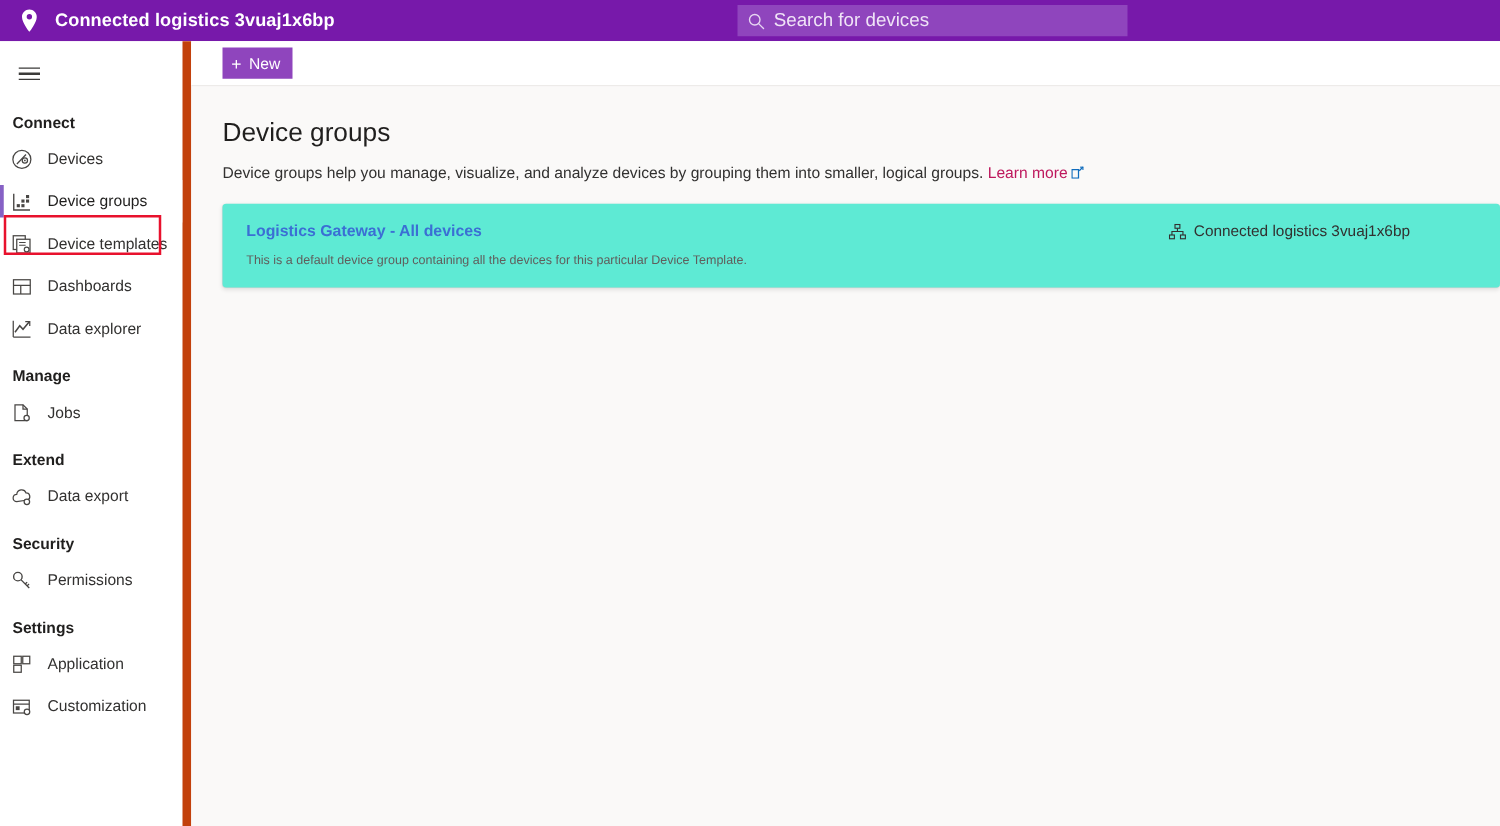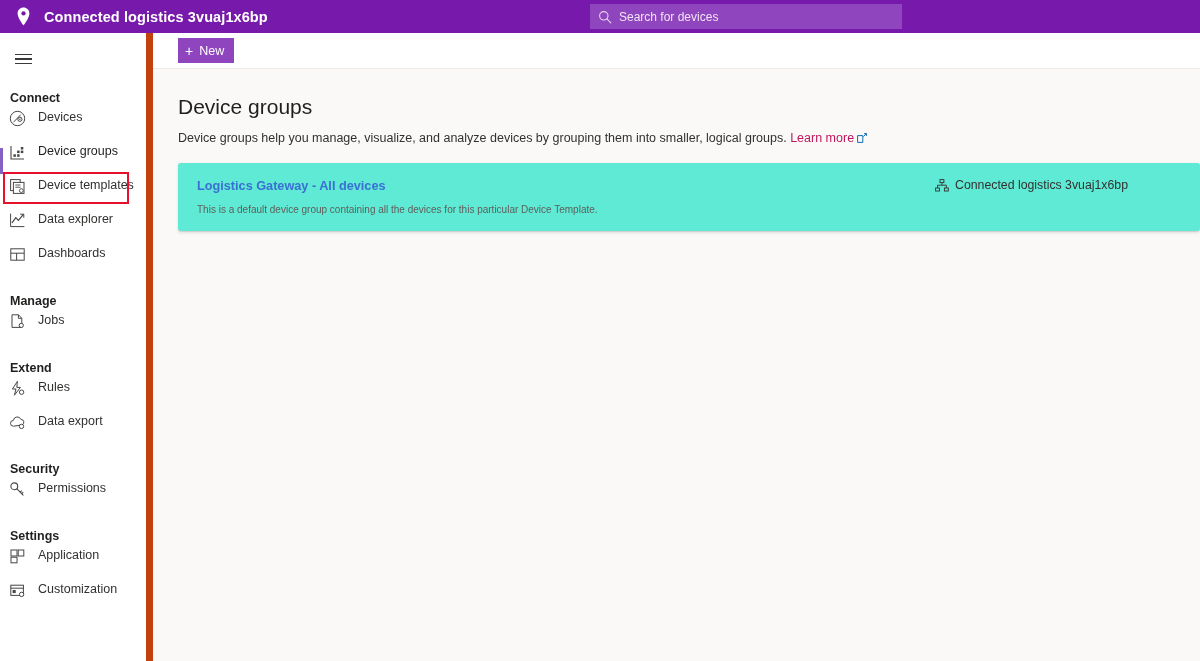--- a/index.html
+++ b/index.html
@@ -38,21 +38,21 @@
     width: 312px; height: 25px;
     background: #8f45bd;
     display: flex; align-items: center;
     cursor: text;
   }
   #search-icon { margin-left: 8px; display: flex; align-items: center; }
   #search-input {
     border: 0; outline: 0; background: transparent;
     color: #000000;
     font-family: "Liberation Sans", sans-serif;
-    font-size: 12px;
+    font-size: 15px;
     margin-left: 7px;
     width: 260px;
     height: 23px;
     padding: 0;
   }
   #search-input::placeholder { color: #f0e4f7; opacity: 1; }
 
   
   #sidebar {
     position: absolute; top: 33px; left: 0;
@@ -71,21 +71,21 @@
   }
   .nav-section {
     font-size: 12.5px; font-weight: bold; color: #201f1e;
     padding: 0 0 0 10px; height: 24px; line-height: 24px;
     margin-top: 9px;
     white-space: nowrap;
   }
   .nav-item {
     position: relative;
     height: 34px;
-    display: flex; align-items: flex-start;
+    display: flex; align-items: center;
     cursor: pointer;
     white-space: nowrap;
   }
   .nav-icon {
     width: 34px; min-width: 34px;
     display: flex; align-items: center; justify-content: center;
   }
   .nav-icon svg { display: block; }
   .nav-label {
     font-size: 12.5px; color: #323130;
@@ -245,64 +245,55 @@
         <circle cx="12.3" cy="12.6" r="1.9" fill="none" stroke="#484644" stroke-width="0.9"></circle>
       </svg>
     </span>
     <span class="nav-label">Device templates</span>
   </div>
 
 
   <div class="nav-item">
     <span class="nav-icon">
       <svg width="17" height="17" viewBox="0 0 17 17" aria-hidden="true">
+        <rect x="1.8" y="2.8" width="13.4" height="11.4" fill="none" stroke="#484644" stroke-width="1"></rect>
+        <line x1="1.8" y1="7.2" x2="15.2" y2="7.2" stroke="#484644" stroke-width="1"></line>
+        <line x1="7.6" y1="7.2" x2="7.6" y2="14.2" stroke="#484644" stroke-width="1"></line>
+      </svg>
+    </span>
+    <span class="nav-label">Dashboards</span>
+  </div>
+
+  <div class="nav-item">
+    <span class="nav-icon">
+      <svg width="17" height="17" viewBox="0 0 17 17" aria-hidden="true">
         <path d="M1.6 14.6 v-13" stroke="#484644" stroke-width="1" fill="none"></path>
         <path d="M1.6 14.6 h13.8" stroke="#484644" stroke-width="1" fill="none"></path>
         <path d="M3 10.8 L6.8 5.6 L9.4 8.4 L14.6 2.2" fill="none" stroke="#484644" stroke-width="1.2"></path>
         <path d="M11.2 2.2 h3.6 v3.6" fill="none" stroke="#484644" stroke-width="1"></path>
       </svg>
     </span>
     <span class="nav-label">Data explorer</span>
   </div>
 
-  <div class="nav-item">
-    <span class="nav-icon">
-      <svg width="17" height="17" viewBox="0 0 17 17" aria-hidden="true">
-        <rect x="1.8" y="2.8" width="13.4" height="11.4" fill="none" stroke="#484644" stroke-width="1"></rect>
-        <line x1="1.8" y1="7.2" x2="15.2" y2="7.2" stroke="#484644" stroke-width="1"></line>
-        <line x1="7.6" y1="7.2" x2="7.6" y2="14.2" stroke="#484644" stroke-width="1"></line>
-      </svg>
-    </span>
-    <span class="nav-label">Dashboards</span>
-  </div>
-
   <div class="nav-section">Manage</div>
 
   <div class="nav-item">
     <span class="nav-icon">
       <svg width="17" height="17" viewBox="0 0 17 17" aria-hidden="true">
         <path d="M3 1.8 h6.4 l3.4 3.4 v9.2 h-9.8 z" fill="none" stroke="#484644" stroke-width="1"></path>
         <path d="M9.4 1.8 v3.5 h3.4" fill="none" stroke="#484644" stroke-width="1"></path>
         <circle cx="12.3" cy="12.4" r="2.1" fill="#ffffff" stroke="#484644" stroke-width="1"></circle>
       </svg>
     </span>
     <span class="nav-label">Jobs</span>
   </div>
 
   <div class="nav-section">Extend</div>
 
-  <div class="nav-item">
-    <span class="nav-icon">
-      <svg width="17" height="17" viewBox="0 0 17 17" aria-hidden="true">
-        <path d="M8.4 1.4 L3.4 9 h3.6 l-1.6 6.2 L11.4 7.4 H7.8 z" fill="none" stroke="#484644" stroke-width="1"></path>
-        <circle cx="12.6" cy="12.2" r="2.2" fill="#ffffff" stroke="#484644" stroke-width="1"></circle>
-      </svg>
-    </span>
-    <span class="nav-label">Rules</span>
-  </div>
 
   <div class="nav-item">
     <span class="nav-icon">
       <svg width="17" height="17" viewBox="0 0 17 17" aria-hidden="true">
         <path d="M4.4 12.2 a2.9 2.9 0 0 1 0-5.8 a3.9 3.9 0 0 1 7.5-1 a2.9 2.9 0 0 1 1.1 5.6 z" fill="none" stroke="#484644" stroke-width="1"></path>
         <circle cx="12.5" cy="12.4" r="2.2" fill="#ffffff" stroke="#484644" stroke-width="1"></circle>
       </svg>
     </span>
     <span class="nav-label">Data export</span>
   </div>

